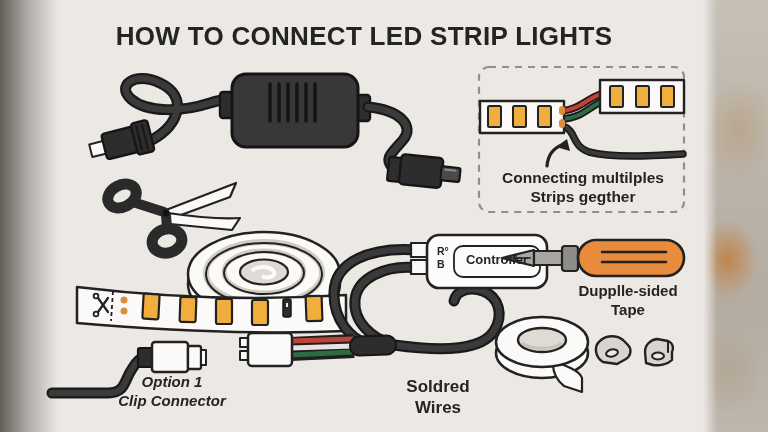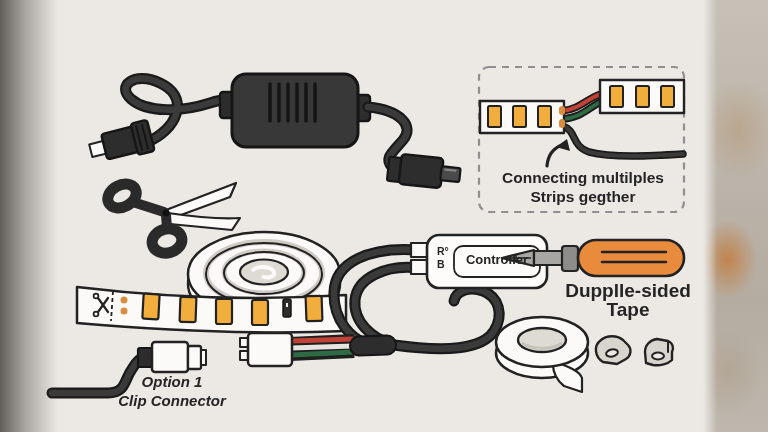--- a/index.html
+++ b/index.html
@@ -6,21 +6,21 @@
   .stage{
     position:relative;width:768px;height:432px;overflow:hidden;
     background:var(--card_bg,#ECE9E5);
     font-family:"Liberation Sans",sans-serif;
     color:var(--text,#242424);
   }
   .lbl{position:absolute;font-weight:700;text-align:center;color:var(--text,#242424);}
   #title{left:0;right:40px;top:21px;font-size:26px;letter-spacing:.3px;}
   #power-label{left:207px;top:147px;width:165px;font-size:19px;}
   #connect-label{left:486px;top:168px;width:194px;font-size:15.5px;line-height:19px;}
-  #tape-label{left:556px;top:281px;width:144px;font-size:19px;line-height:19px;}
+  #tape-label{left:556px;top:281px;width:144px;font-size:15px;line-height:19px;}
   #soldered-label{left:377px;top:376px;width:122px;font-size:17px;line-height:21px;}
   #clips-label{left:517px;top:377px;width:162px;font-size:15.5px;}
   #opt1-label{left:90px;top:372px;width:164px;font-size:15px;line-height:19px;font-style:italic;}
   #opt2-label{left:212px;top:372px;width:158px;font-size:15px;line-height:19px;}
   #ctrl-r{left:437px;top:245px;width:20px;font-size:10.5px;text-align:left;line-height:12px;}
   #ctrl-b{left:437px;top:258px;width:20px;font-size:10.5px;text-align:left;line-height:12px;}
   #ctrl-label{left:454px;top:252px;width:86px;font-size:13px;}
   svg{position:absolute;left:0;top:0;}
   .ink{stroke:var(--outline,#222);stroke-linejoin:round;stroke-linecap:round;}
   .white{fill:#FBFAF8;}
@@ -193,31 +193,36 @@
 
     <g>
       <path d="M603,362 C595,357 593,346 601,340 C607,335 617,335 623,340 L628,345 C632,349 631,356 626,359 L617,364 Z" fill="#D8D4CE" class="ink" stroke-width="2.4"></path>
       <ellipse cx="612" cy="353" rx="6" ry="3.5" transform="rotate(-12 612 353)" fill="#ECE9E5" class="ink" stroke-width="2"></ellipse>
       <path d="M646,363 L645,352 C645,345 650,340 657,339 L668,341 C673,343 674,348 672,352 L672,360 C668,364 660,366 653,365 Z" fill="#D8D4CE" class="ink" stroke-width="2.4"></path>
       <path d="M668,341 L668,352" fill="none" class="ink" stroke-width="2"></path>
       <ellipse cx="658" cy="356" rx="6" ry="3.5" fill="#ECE9E5" class="ink" stroke-width="2"></ellipse>
     </g>
   </svg>
 
+  <div class="lbl" id="title">HOW TO CONNECT LED STRIP LIGHTS</div>
   <div class="lbl" id="connect-label">
     <div>Connecting multilples</div>
     <div>Strips gegther</div>
   </div>
   <div class="lbl" id="ctrl-r">R°</div>
   <div class="lbl" id="ctrl-b">B</div>
   <div class="lbl" id="ctrl-label">Controller</div>
   <div class="lbl" id="tape-label">
     <div>Dupplle-sided</div>
     <div>Tape</div>
   </div>
+  <div class="lbl" id="soldered-label">
+    <div>Soldred</div>
+    <div>Wires</div>
+  </div>
   <div class="lbl" id="opt1-label">
     <div>Option 1</div>
     <div>Clip Connector</div>
   </div>
 
   <div class="vignette-left"></div>
   <div class="blur-right"></div>
 </div>
 
 </body></html>

